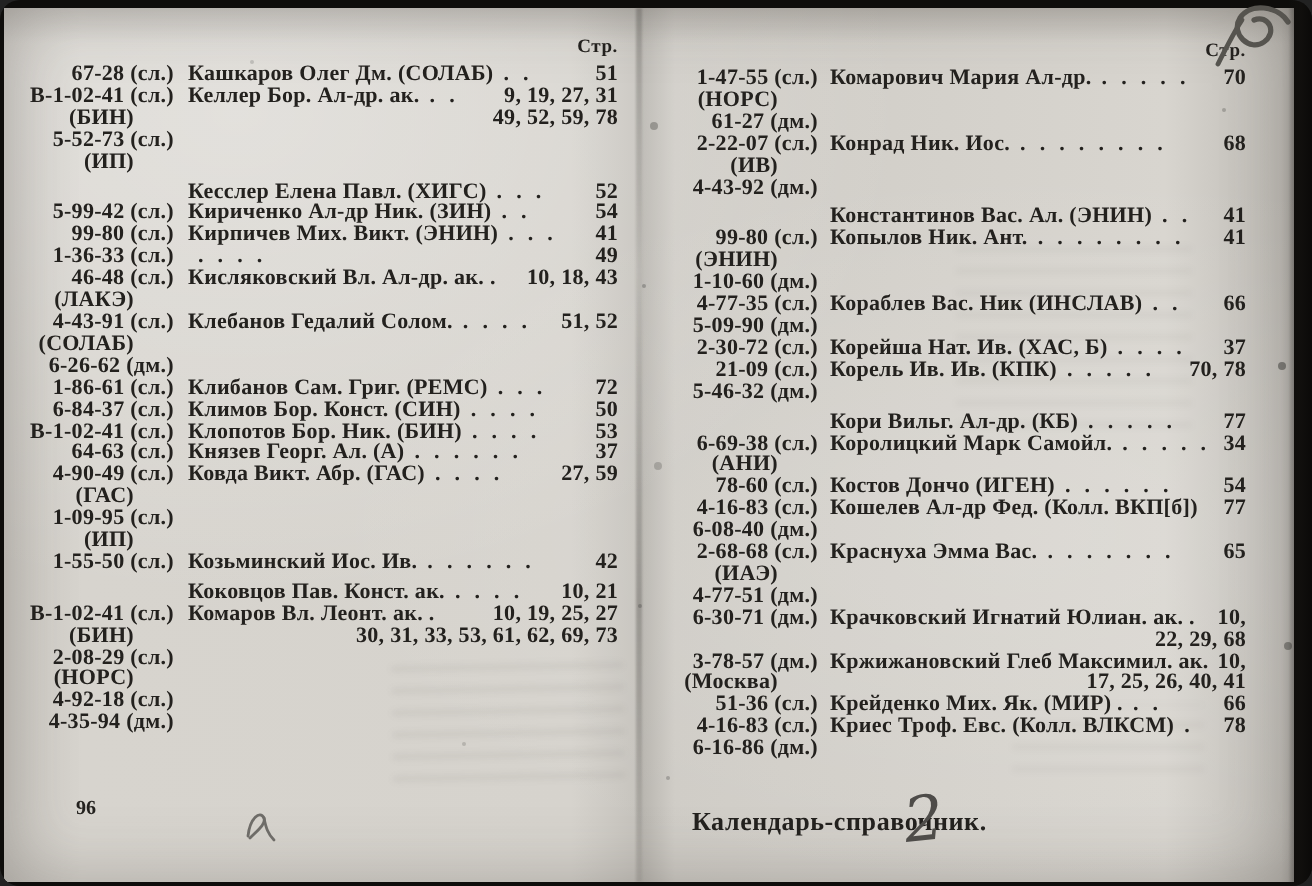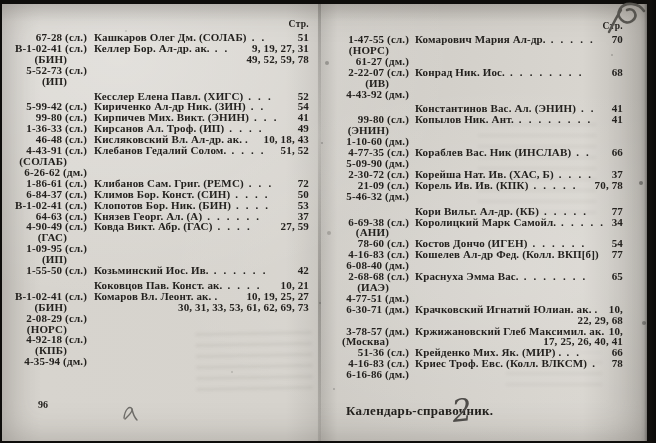--- a/index.html
+++ b/index.html
@@ -1,20 +1,20 @@
 <!DOCTYPE html>
 <html><head>
 <meta charset="utf-8">
 <style>
   html,body{margin:0;padding:0;background:#222;}
   .scan{
     position:relative;width:656px;height:443px;overflow:hidden;
     background:#0e0d0b;
     font-family:"Liberation Serif","DejaVu Serif",serif;
-    font-weight:700;color:#23211e;
+    font-weight:700;color:#23211e;border-radius:10px;
   }
   .paper{
     position:absolute;left:2px;top:4px;width:645px;height:437px;
     background:
       radial-gradient(ellipse at 18% 12%, rgba(255,255,255,0.30), transparent 45%),
       radial-gradient(ellipse at 80% 60%, rgba(255,255,255,0.15), transparent 50%),
       linear-gradient(180deg, rgba(110,105,98,0.22) 0, transparent 4%),
       linear-gradient(90deg, #cbc8c2 0, #d7d4ce 6%, #d6d3cd 44%, #c7c4be 48.8%, #b9b6b0 49.6%, #cfccc6 52%, #d8d5cf 90%, #bdbab4 99%, #a8a5a0 100%),
       #d4d1cb;
     box-shadow: inset 0 0 34px rgba(86,80,74,0.35);
@@ -118,28 +118,30 @@
           <span class="pages">54</span>
         </div>
         <div class="row">
           <span class="c1">99-80 (сл.)</span>
           <span class="c2">Кирпичев Мих. Викт. (ЭНИН)</span>
           <span class="dots">. . .</span>
           <span class="pages">41</span>
         </div>
         <div class="row">
           <span class="c1">1-36-33 (сл.)</span>
-          <span class="c2">Кирсанов Ал. Троф. (ИП)</span>
           <span class="dots">. . . .</span>
           <span class="pages">49</span>
         </div>
         <div class="row">
           <span class="c1">46-48 (сл.)</span>
           <span class="c2">Кисляковский Вл. Ал-др. ак. .</span>
           <span class="pages">10, 18, 43</span>
+        </div>
+        <div class="row">
+          <span class="c1 pad">(ЛАКЭ)</span>
         </div>
         <div class="row">
           <span class="c1">4-43-91 (сл.)</span>
           <span class="c2">Клебанов Гедалий Солом.</span>
           <span class="dots">. . . .</span>
           <span class="pages">51, 52</span>
         </div>
         <div class="row">
           <span class="c1 pad">(СОЛАБ)</span>
         </div>
@@ -209,23 +211,20 @@
         <div class="row">
           <span class="c1">2-08-29 (сл.)</span>
         </div>
         <div class="row">
           <span class="c1 pad">(НОРС)</span>
         </div>
         <div class="row">
           <span class="c1">4-92-18 (сл.)</span>
         </div>
         <div class="row">
-          <span class="c1 pad">(КПБ)</span>
-        </div>
-        <div class="row">
           <span class="c1">4-35-94 (дм.)</span>
         </div>
       </div>
   </div>
 
   <div class="page page-right">
     <div class="hdr">Стр.</div>
     <div class="rows" id="right-rows">
         <div class="row">
           <span class="c1">1-47-55 (сл.)</span>

